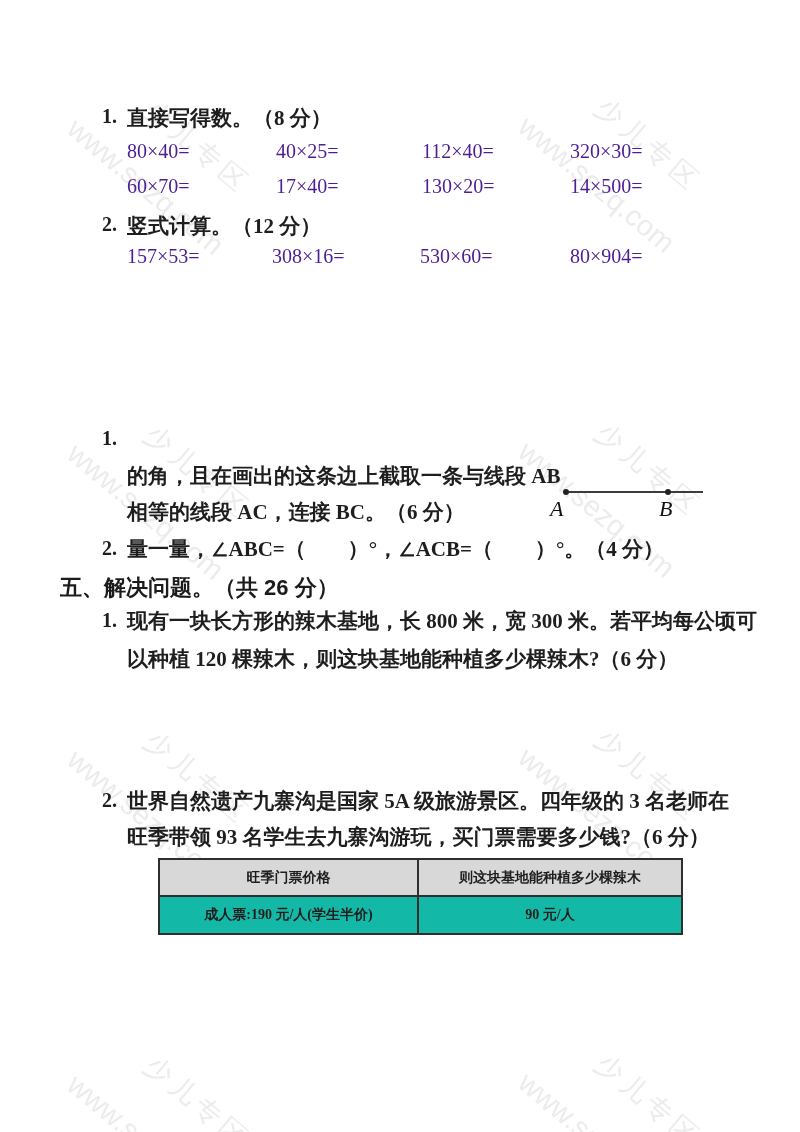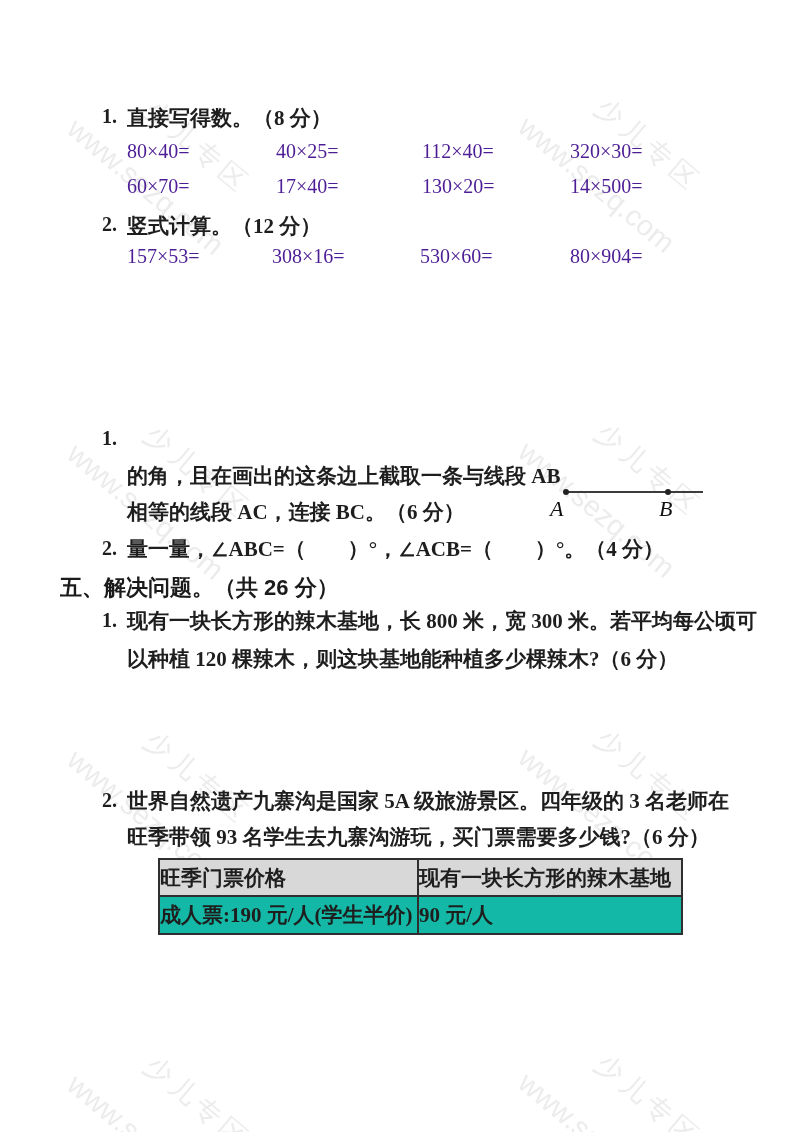--- a/index.html
+++ b/index.html
@@ -51,22 +51,22 @@
     font-style:italic;font-size:22px;color:#111;z-index:3;
   }
   
   .price-table{
     position:absolute;left:158px;top:858px;width:519px;z-index:2;
     border-collapse:collapse;table-layout:fixed;
   }
   .price-table th,.price-table td{
     border:2px solid #2f2f2f;
     font-family:"Liberation Serif", serif;
-    font-weight:700;font-size:21px;color:#1e1e1e;
-    text-align:left;padding:0;margin-left:24px;
+    font-weight:700;font-size:14px;color:#1e1e1e;
+    text-align:center;padding:0;margin-left:24px;
   }
   .price-table th{background:#d8d8d8;height:35px;}
   .price-table td{background:#14b8a6;height:36px;}
   .col-a{width:257px;}
   .col-b{width:262px;}
 </style>
 </head>
 <body>
 
 <div class="page">
@@ -147,21 +147,21 @@
   <div class="abs body-line" style="left:127px;top:645px">以种植 120 棵辣木，则这块基地能种植多少棵辣木?（6 分）</div>
 
   <div class="abs item-num" style="left:102px;top:789px">2.</div>
   <div class="abs body-line" style="left:127px;top:787px">世界自然遗产九寨沟是国家 5A 级旅游景区。四年级的 3 名老师在</div>
   <div class="abs body-line" style="left:127px;top:823px">旺季带领 93 名学生去九寨沟游玩，买门票需要多少钱?（6 分）</div>
 
   <table class="price-table">
     <tbody>
         <tr>
       <th class="col-a">旺季门票价格</th>
-      <th class="col-b">现有一块长方形的辣木基地</th>
+      <th class="col-b">则这块基地能种植多少棵辣木</th>
     </tr>
     <tr>
       <td>成人票:190 元/人(学生半价)</td>
       <td>90 元/人</td>
     </tr>
   </tbody>
     </table>
 
 </div>
 

